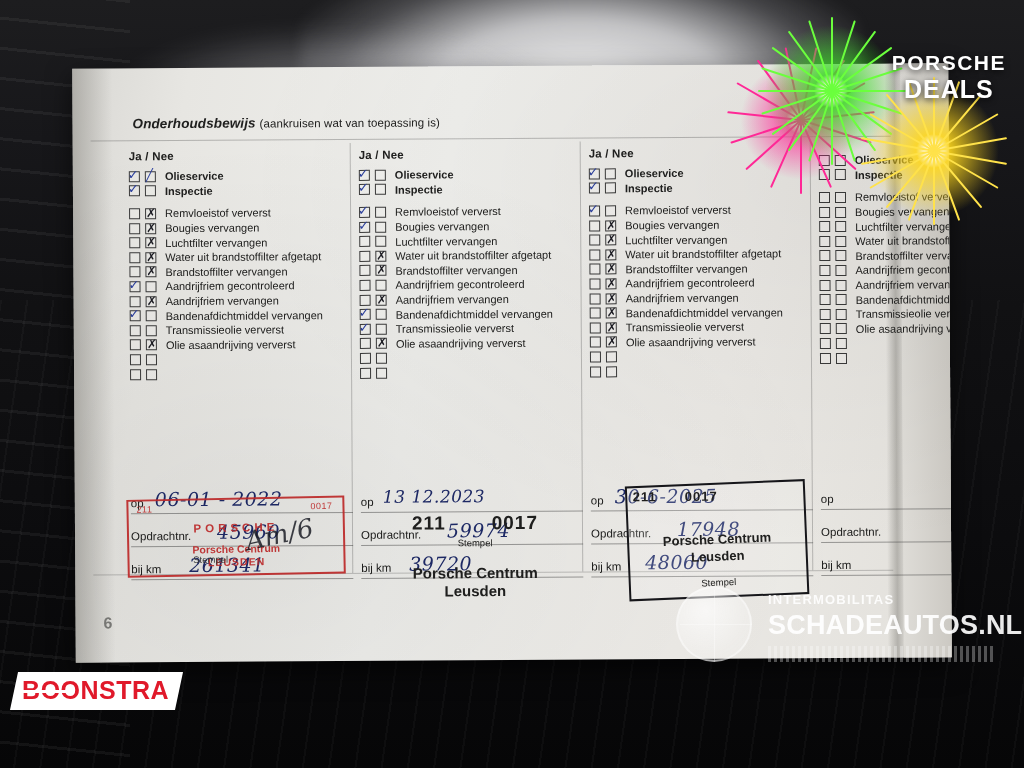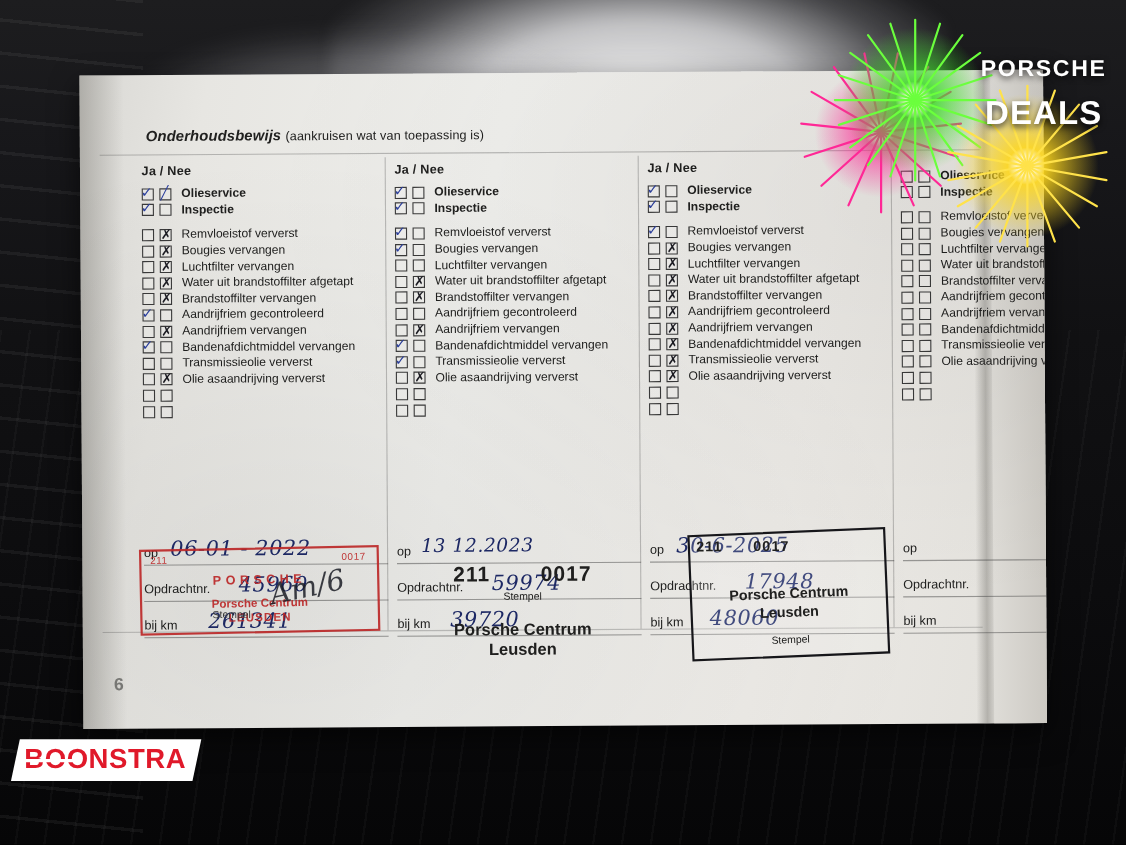--- a/index.html
+++ b/index.html
@@ -252,21 +252,21 @@
     position: absolute; left: 50%; top: 50%;
     width: 2px; height: 74px; transform-origin: 1px 0;
     border-radius: 1px;
   }
   .fw .label {
     position: absolute; right: 10px; top: 46px; text-align: center;
     color: #fff; text-shadow: 0 2px 6px rgba(0,0,0,.75);
     line-height: 1;
   }
   .fw .label .l1 { font-size: 21px; font-weight: bold; letter-spacing: 1.5px; }
-  .fw .label .l2 { font-size: 30px; font-weight: bold; letter-spacing: 1px; margin-top: 16px; }
+  .fw .label .l2 { font-size: 25px; font-weight: bold; letter-spacing: 1px; margin-top: 4px; }
 
   
   .wm {
     position: absolute; right: 18px; bottom: 92px;
     width: 330px; height: 92px;
   }
   .wm .globe {
     position: absolute; left: 0; top: 2px; width: 76px; height: 76px; border-radius: 50%;
     background: radial-gradient(circle at 38% 32%, rgba(255,255,255,.85), rgba(255,255,255,.35) 60%, rgba(255,255,255,.18) 100%);
     border: 2px solid rgba(255,255,255,.55);
@@ -1001,19 +1001,25 @@
         <div class="ray" style="background:#ffe24a;transform:rotate(320deg);"></div>
         <div class="ray" style="background:#ffe24a;transform:rotate(340deg);"></div>
       </div>
     </div>
     <div class="label">
       <div class="l1">PORSCHE</div>
       <div class="l2">DEALS</div>
     </div>
   </div>
 
+  <div class="wm">
+    <div class="globe"></div>
+    <div class="t1">INTERMOBILITAS</div>
+    <div class="t2">SCHADEAUTOS.NL</div>
+    <div class="dots"></div>
+  </div>
 
   <div class="boonstra">
     <span>BOONSTRA</span>
     <div class="strike"></div>
   </div>
 
 </div>
 
 </body></html>

